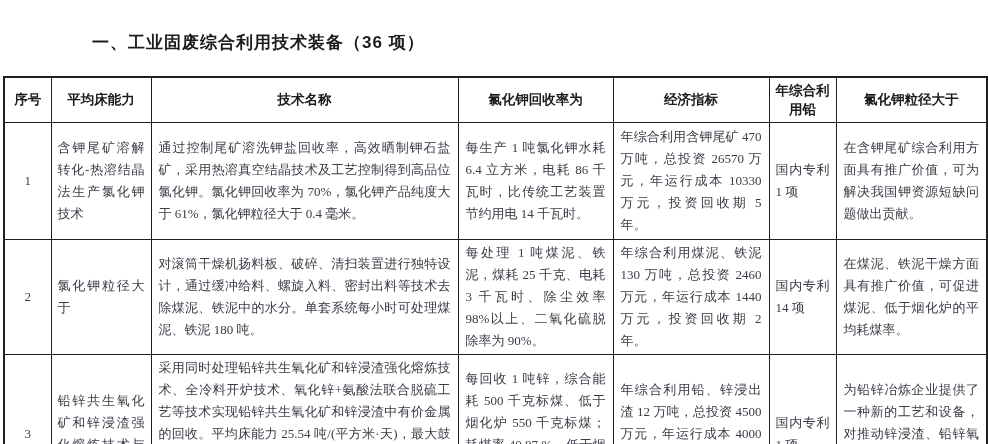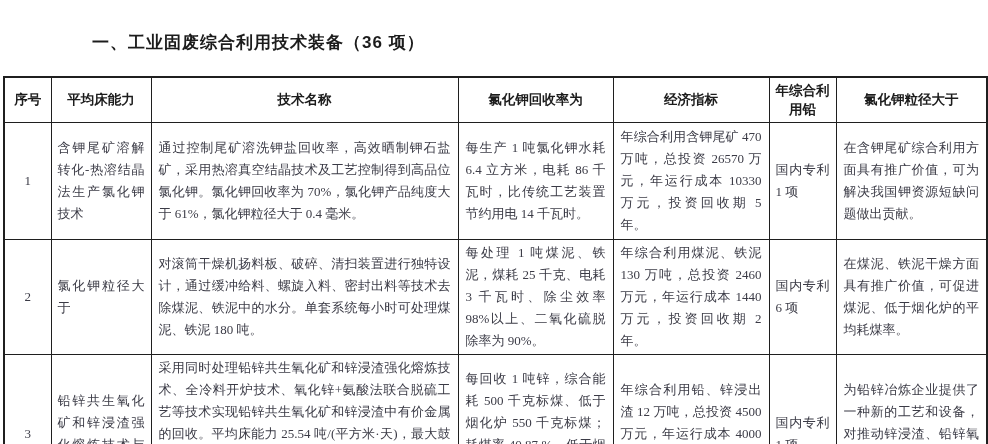--- a/index.html
+++ b/index.html
@@ -111,21 +111,21 @@
         <td class="c-text">年综合利用含钾尾矿 470 万吨，总投资 26570 万元，年运行成本 10330 万元，投资回收期 5 年。</td>
         <td class="c-ip">国内专利 1 项</td>
         <td class="c-text">在含钾尾矿综合利用方面具有推广价值，可为解决我国钾资源短缺问题做出贡献。</td>
       </tr>
       <tr class="r-2">
         <td class="c-no">2</td>
         <td class="c-name">氯化钾粒径大于</td>
         <td class="c-text">对滚筒干燥机扬料板、破碎、清扫装置进行独特设计，通过缓冲给料、螺旋入料、密封出料等技术去除煤泥、铁泥中的水分。单套系统每小时可处理煤泥、铁泥 180 吨。</td>
         <td class="c-text">每处理 1 吨煤泥、铁泥，煤耗 25 千克、电耗 3 千瓦时、除尘效率 98%以上、二氧化硫脱除率为 90%。</td>
         <td class="c-text">年综合利用煤泥、铁泥 130 万吨，总投资 2460 万元，年运行成本 1440 万元，投资回收期 2 年。</td>
-        <td class="c-ip">国内专利 6 项</td>
+        <td class="c-ip">国内专利 14 项</td>
         <td class="c-text">在煤泥、铁泥干燥方面具有推广价值，可促进煤泥、低于烟化炉的平均耗煤率。</td>
       </tr>
       <tr class="r-3">
         <td class="c-no">3</td>
         <td class="c-name">铅锌共生氧化矿和锌浸渣强化熔炼技术与设备</td>
         <td class="c-text">采用同时处理铅锌共生氧化矿和锌浸渣强化熔炼技术、全冷料开炉技术、氧化锌+氨酸法联合脱硫工艺等技术实现铅锌共生氧化矿和锌浸渣中有价金属的回收。平均床能力 25.54 吨/(平方米·天)，最大鼓风强度 38.21 标准立方米/(平方米·分) ，最大总风量 5500 /小时，锌回收率 96%，铅回收率 91%，锗回收率 86%。</td>
         <td class="c-text">每回收 1 吨锌，综合能耗 500 千克标煤、低于烟化炉 550 千克标煤；耗煤率 40.87 %、低于烟化炉的平均耗煤率 45%。</td>
         <td class="c-text">年综合利用铅、锌浸出渣 12 万吨，总投资 4500 万元，年运行成本 4000 万元，投资回收期 3 年。</td>
         <td class="c-ip">国内专利 1 项</td>
         <td class="c-text">为铅锌冶炼企业提供了一种新的工艺和设备，对推动锌浸渣、铅锌氧化共生矿综合回收具有重要意义。</td>

